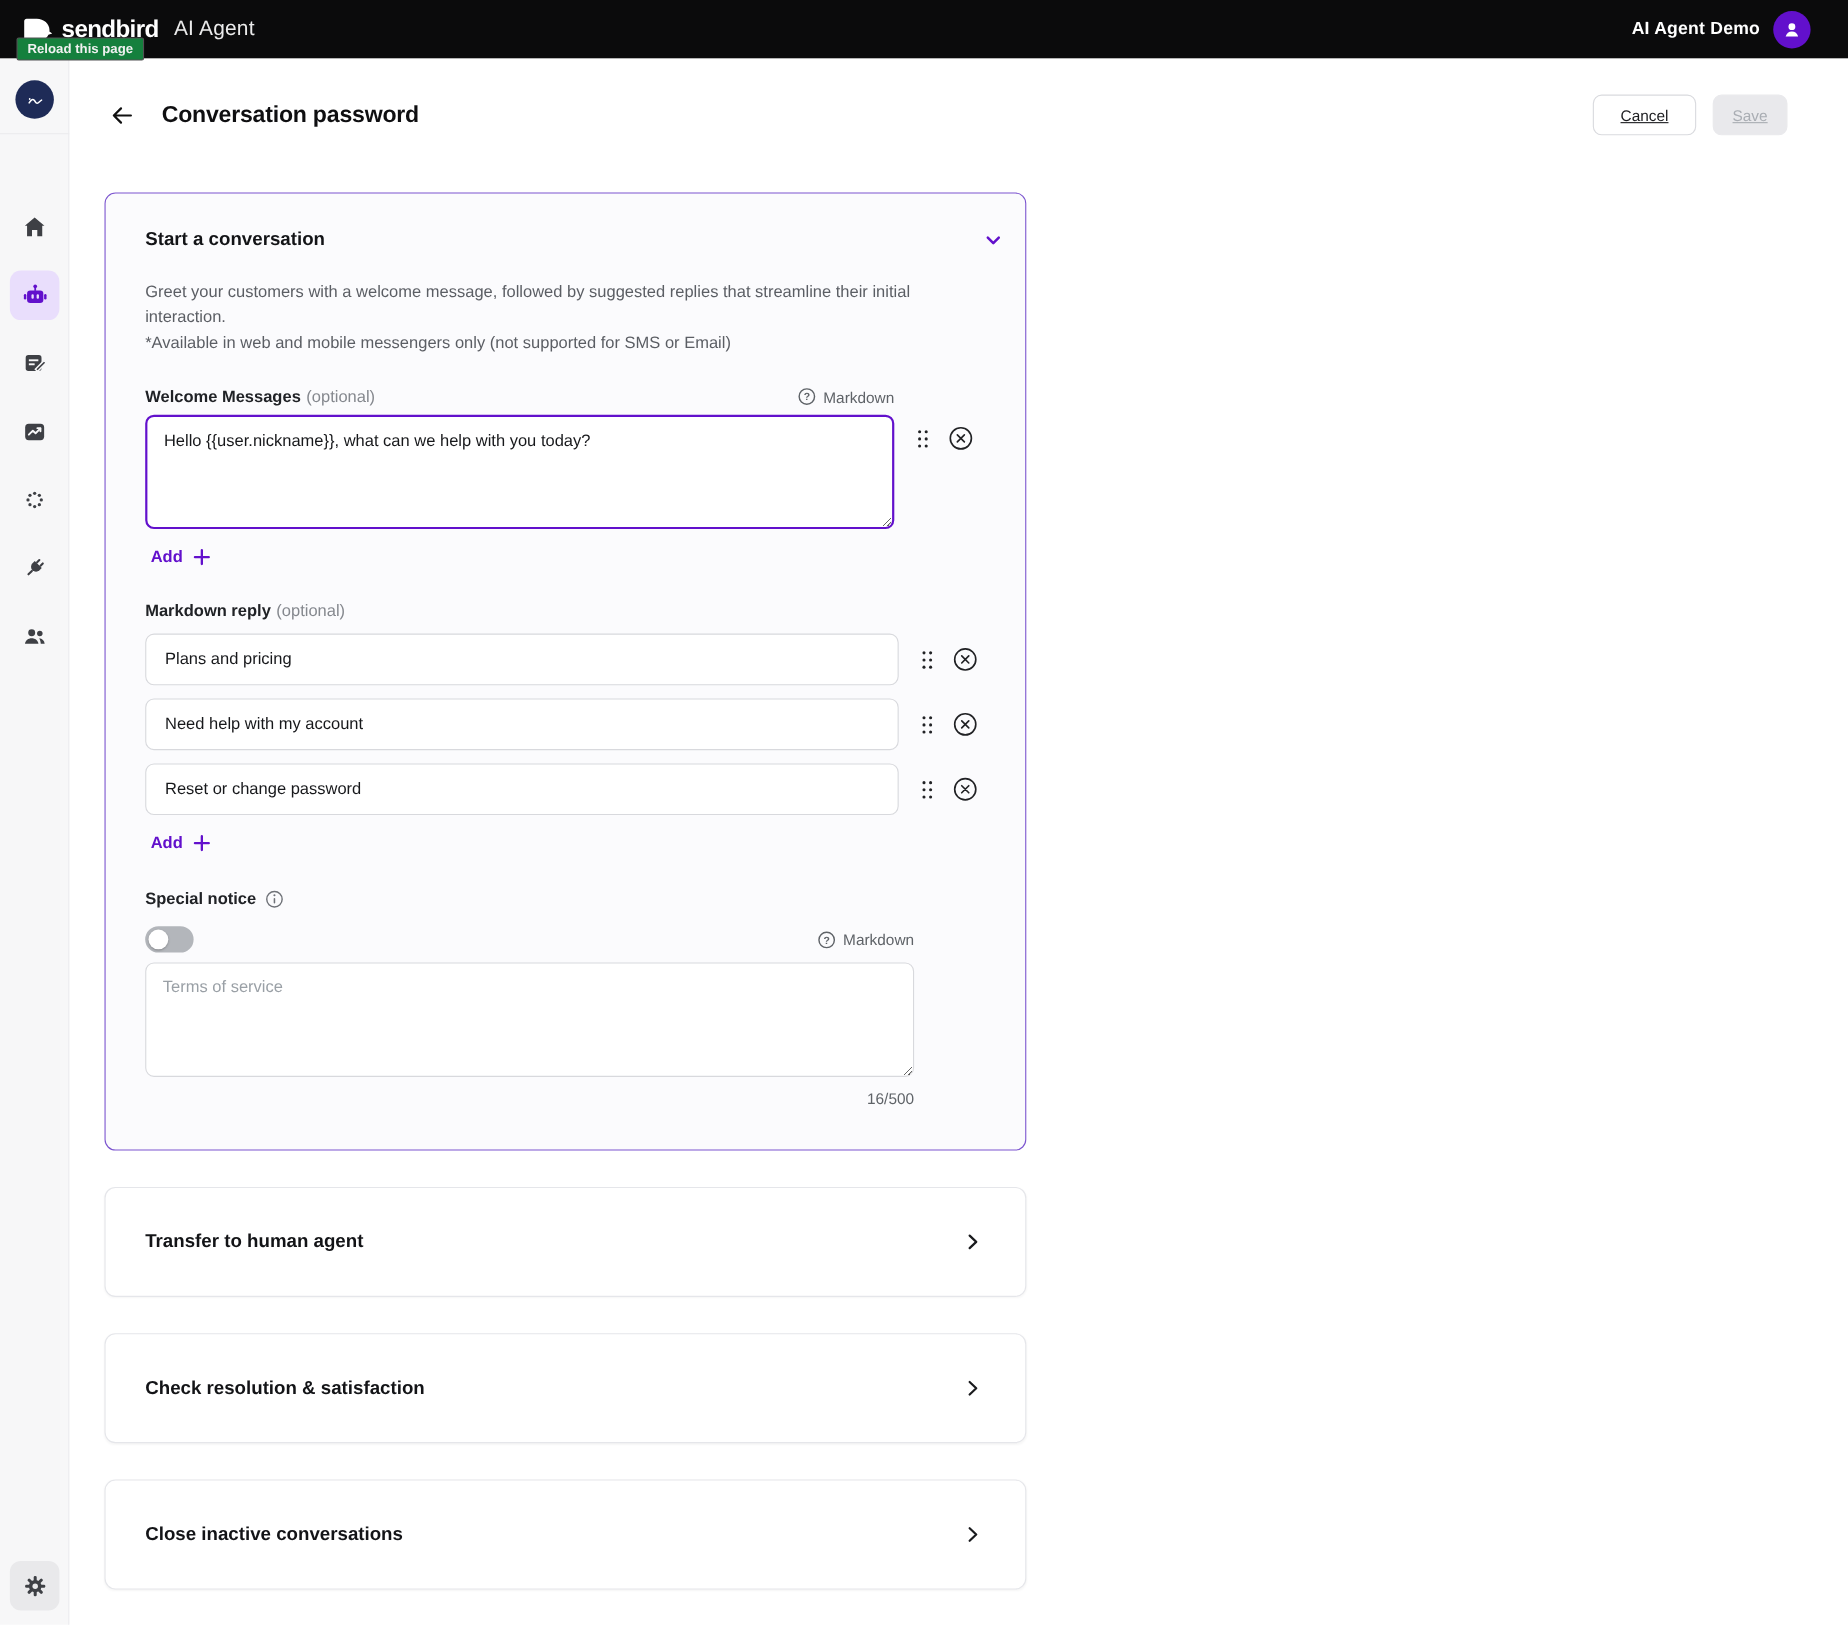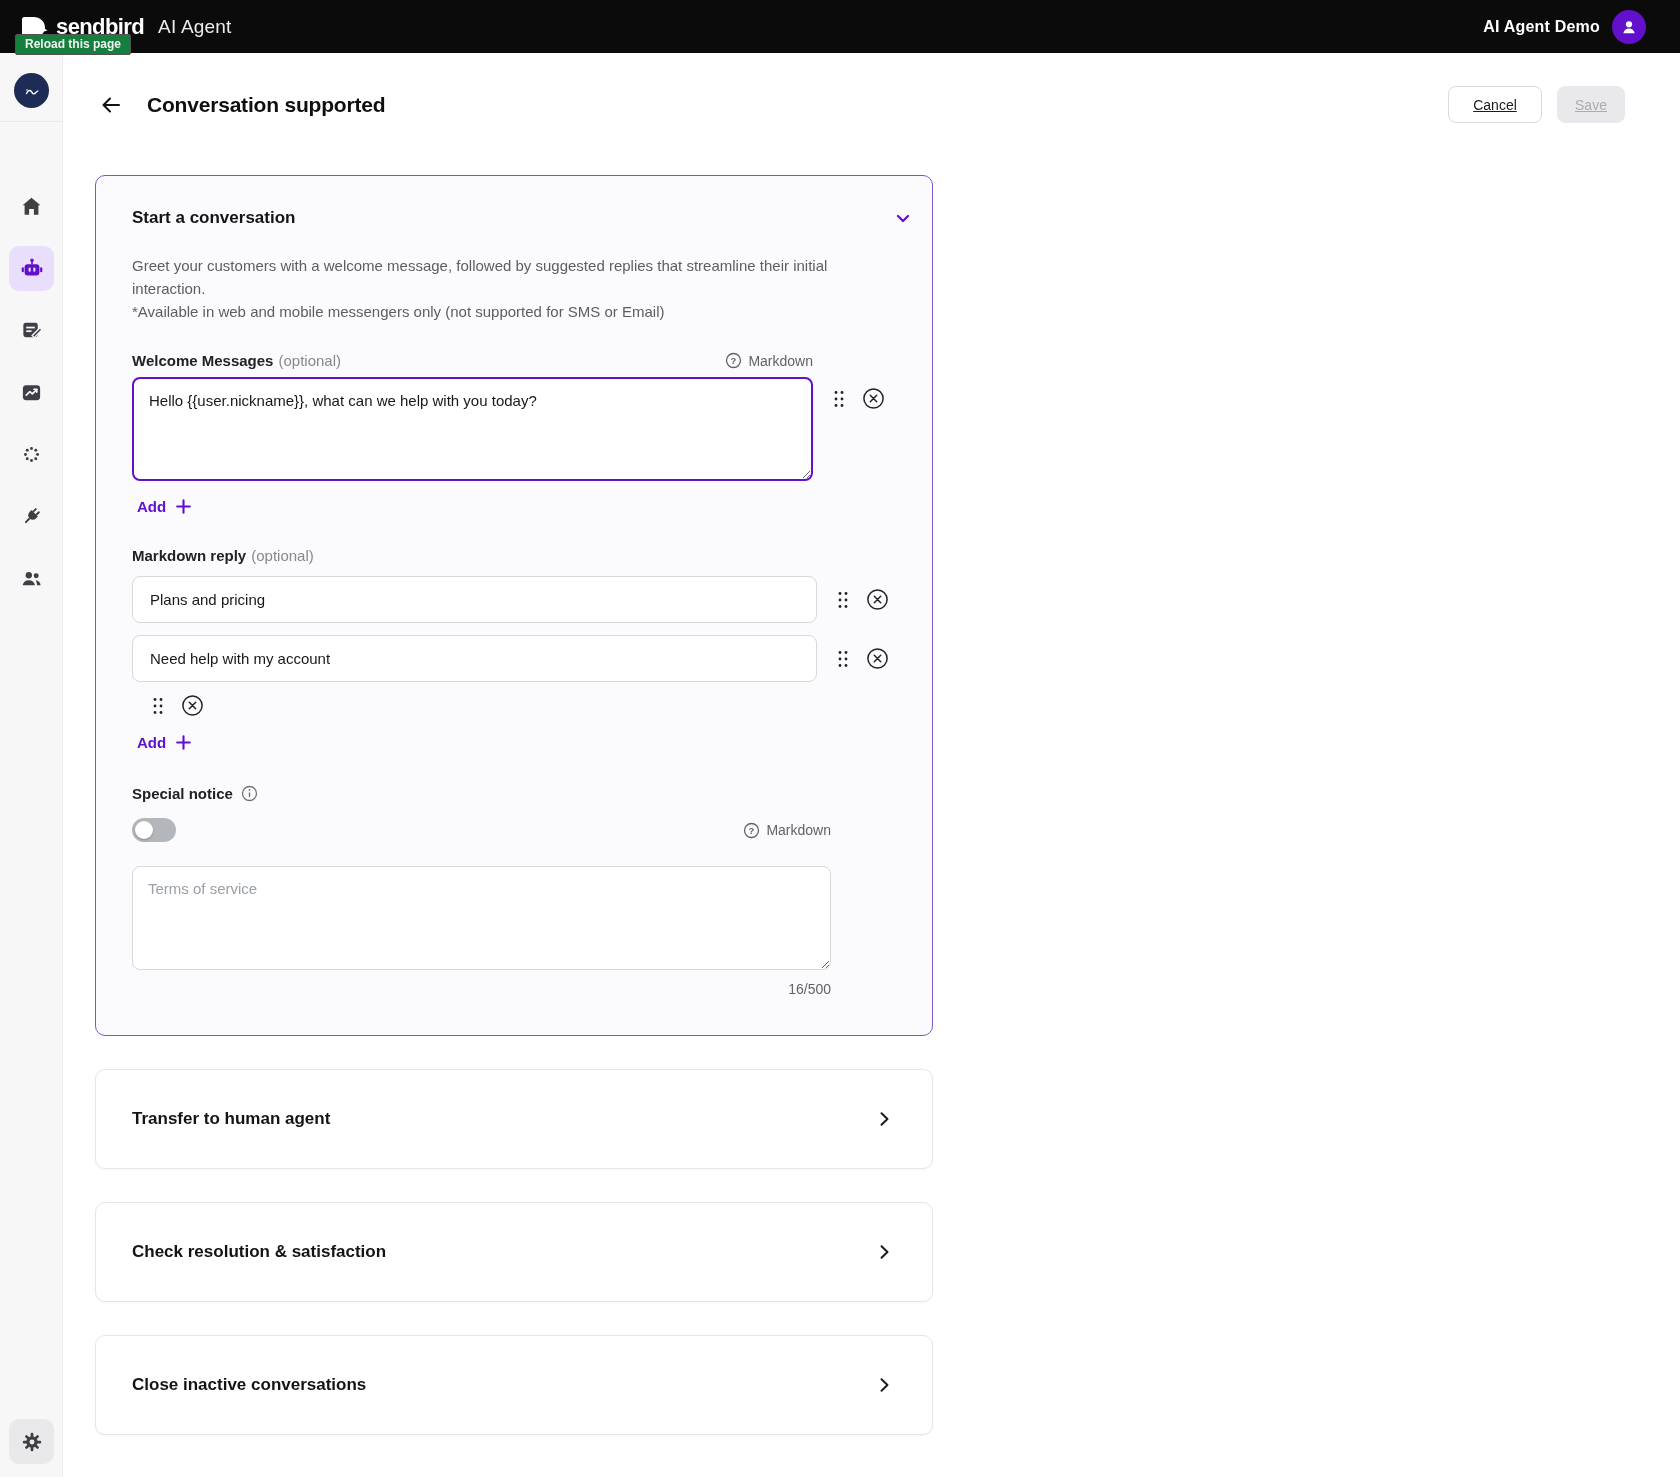--- a/index.html
+++ b/index.html
@@ -72,21 +72,21 @@
   .reply-input { width:685px; height:47px; border:1px solid #d8d9dd; border-radius:8px; padding:0 17px;
     font-family:inherit; font-size:15px; color:#17181b; background:#fff; outline:none; }
   .reply-row .row-icons { padding-top:0; }
 
   .special-row { margin-top:33px; display:flex; align-items:center; gap:8px; }
   .toggle-row { width:699px; margin-top:16px; display:flex; align-items:center; justify-content:space-between; }
   .toggle { width:44px; height:24px; border-radius:12px; background:#b3b6bb; position:relative; cursor:pointer; }
   .toggle-knob { position:absolute; left:3px; top:3px; width:18px; height:18px; border-radius:50%;
     background:#fff; box-shadow:0 1px 2px rgba(0,0,0,.25); }
   .ta-notice { width:699px; height:104px; border:1px solid #d8d9dd; border-radius:8px; padding:11px 15px;
-    margin-top:24px; line-height:22px; }
+    margin-top:9px; line-height:22px; }
   .ta-notice::placeholder { color:#9aa0a6; }
   .char-counter { width:699px; text-align:right; margin-top:7px; font-size:14px; color:#5f6368; }
 
   
   .card-collapsed { margin-top:33px; height:100px; background:#fff; border:1px solid #e5e6ea; border-radius:10px;
     box-shadow:0 1px 2px rgba(20,20,30,.04); display:flex; align-items:center;
     justify-content:space-between; padding:0 36px; cursor:pointer;gap:16px; }
   .card-collapsed:first-of-type { margin-top:35px; }
   .card-collapsed .card-title { font-size:17px; }
 </style>
@@ -233,21 +233,21 @@
 </div>
 
 <div class="content">
 
   <div class="page-header">
     <div class="back-btn">
       <svg width="24" height="24" viewBox="0 0 24 24">
           <path d="M20 12H4.5M11 5.5 4.5 12l6.5 6.5" stroke="#111" stroke-width="2" fill="none" stroke-linecap="round" stroke-linejoin="round"></path>
         </svg>
     </div>
-    <h1 class="page-title">Conversation supported</h1>
+    <h1 class="page-title">Conversation password</h1>
     <div class="header-actions">
       <button class="btn btn-cancel">Cancel</button>
       <button class="btn btn-save" disabled="">Save</button>
     </div>
   </div>
 
   <div class="main-col">
 
     <div class="card-open">
       <div class="card-head">
@@ -356,20 +356,21 @@
           <span class="remove-btn">
             <svg width="23" height="23" viewBox="0 0 23 23">
                 <circle cx="11.5" cy="11.5" r="9.6" stroke="#212225" stroke-width="1.5" fill="none"></circle>
                 <path d="M8.3 8.3l6.4 6.4M14.7 8.3l-6.4 6.4" stroke="#212225" stroke-width="1.5" stroke-linecap="round"></path>
               </svg>
           </span>
         </div>
       </div>
 
       <div class="reply-row">
+        <input class="reply-input" spellcheck="false" value="Reset or change password" style="">
         <div class="row-icons">
           <span class="drag-handle">
             <svg width="12" height="20" viewBox="0 0 12 20" fill="#212225">
                 <circle cx="3" cy="3.5" r="1.4"></circle>
                 <circle cx="9" cy="3.5" r="1.4"></circle>
                 <circle cx="3" cy="10" r="1.4"></circle>
                 <circle cx="9" cy="10" r="1.4"></circle>
                 <circle cx="3" cy="16.5" r="1.4"></circle>
                 <circle cx="9" cy="16.5" r="1.4"></circle>
               </svg>

